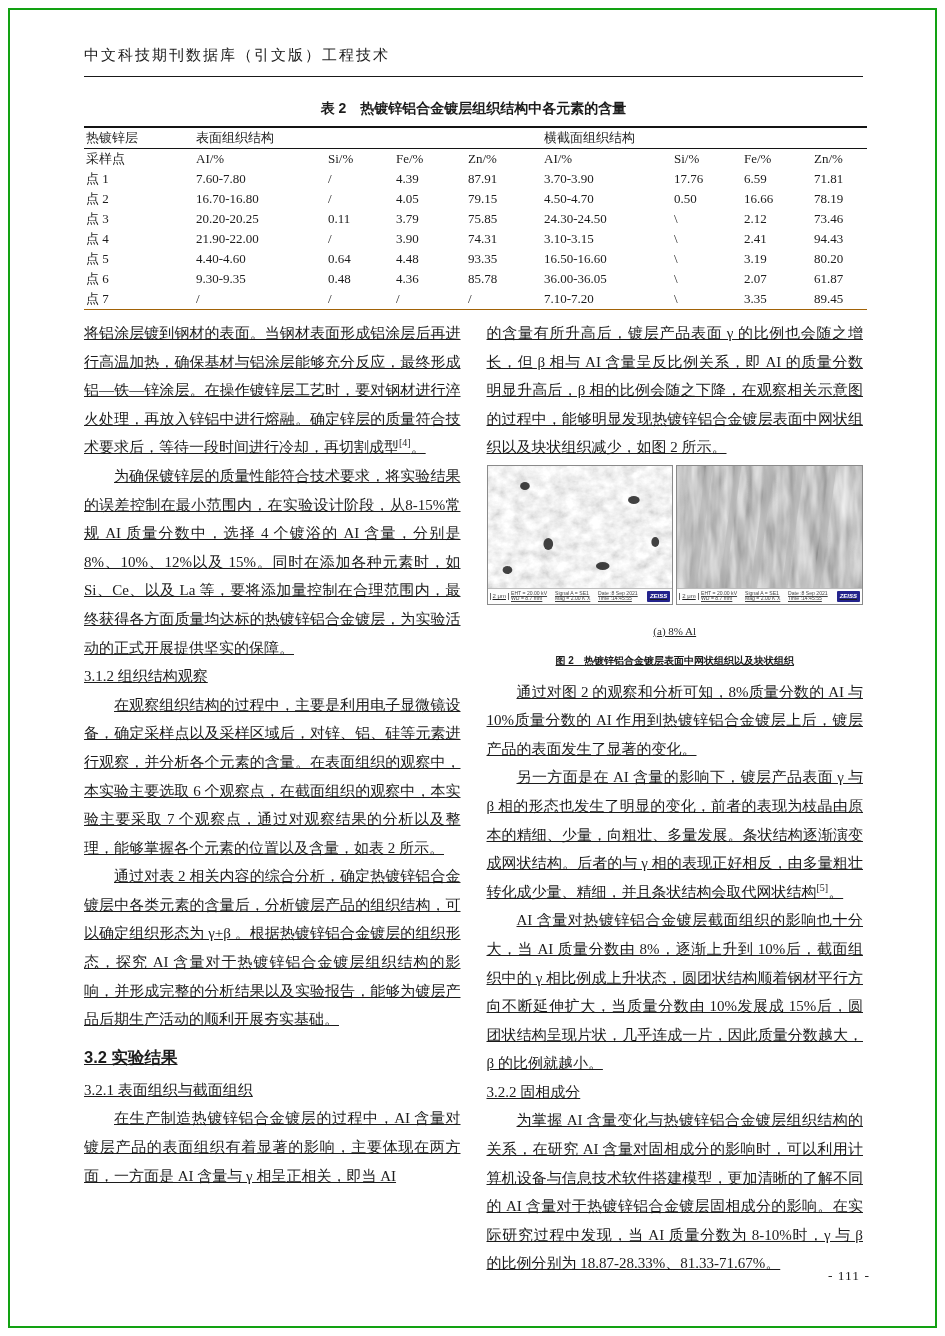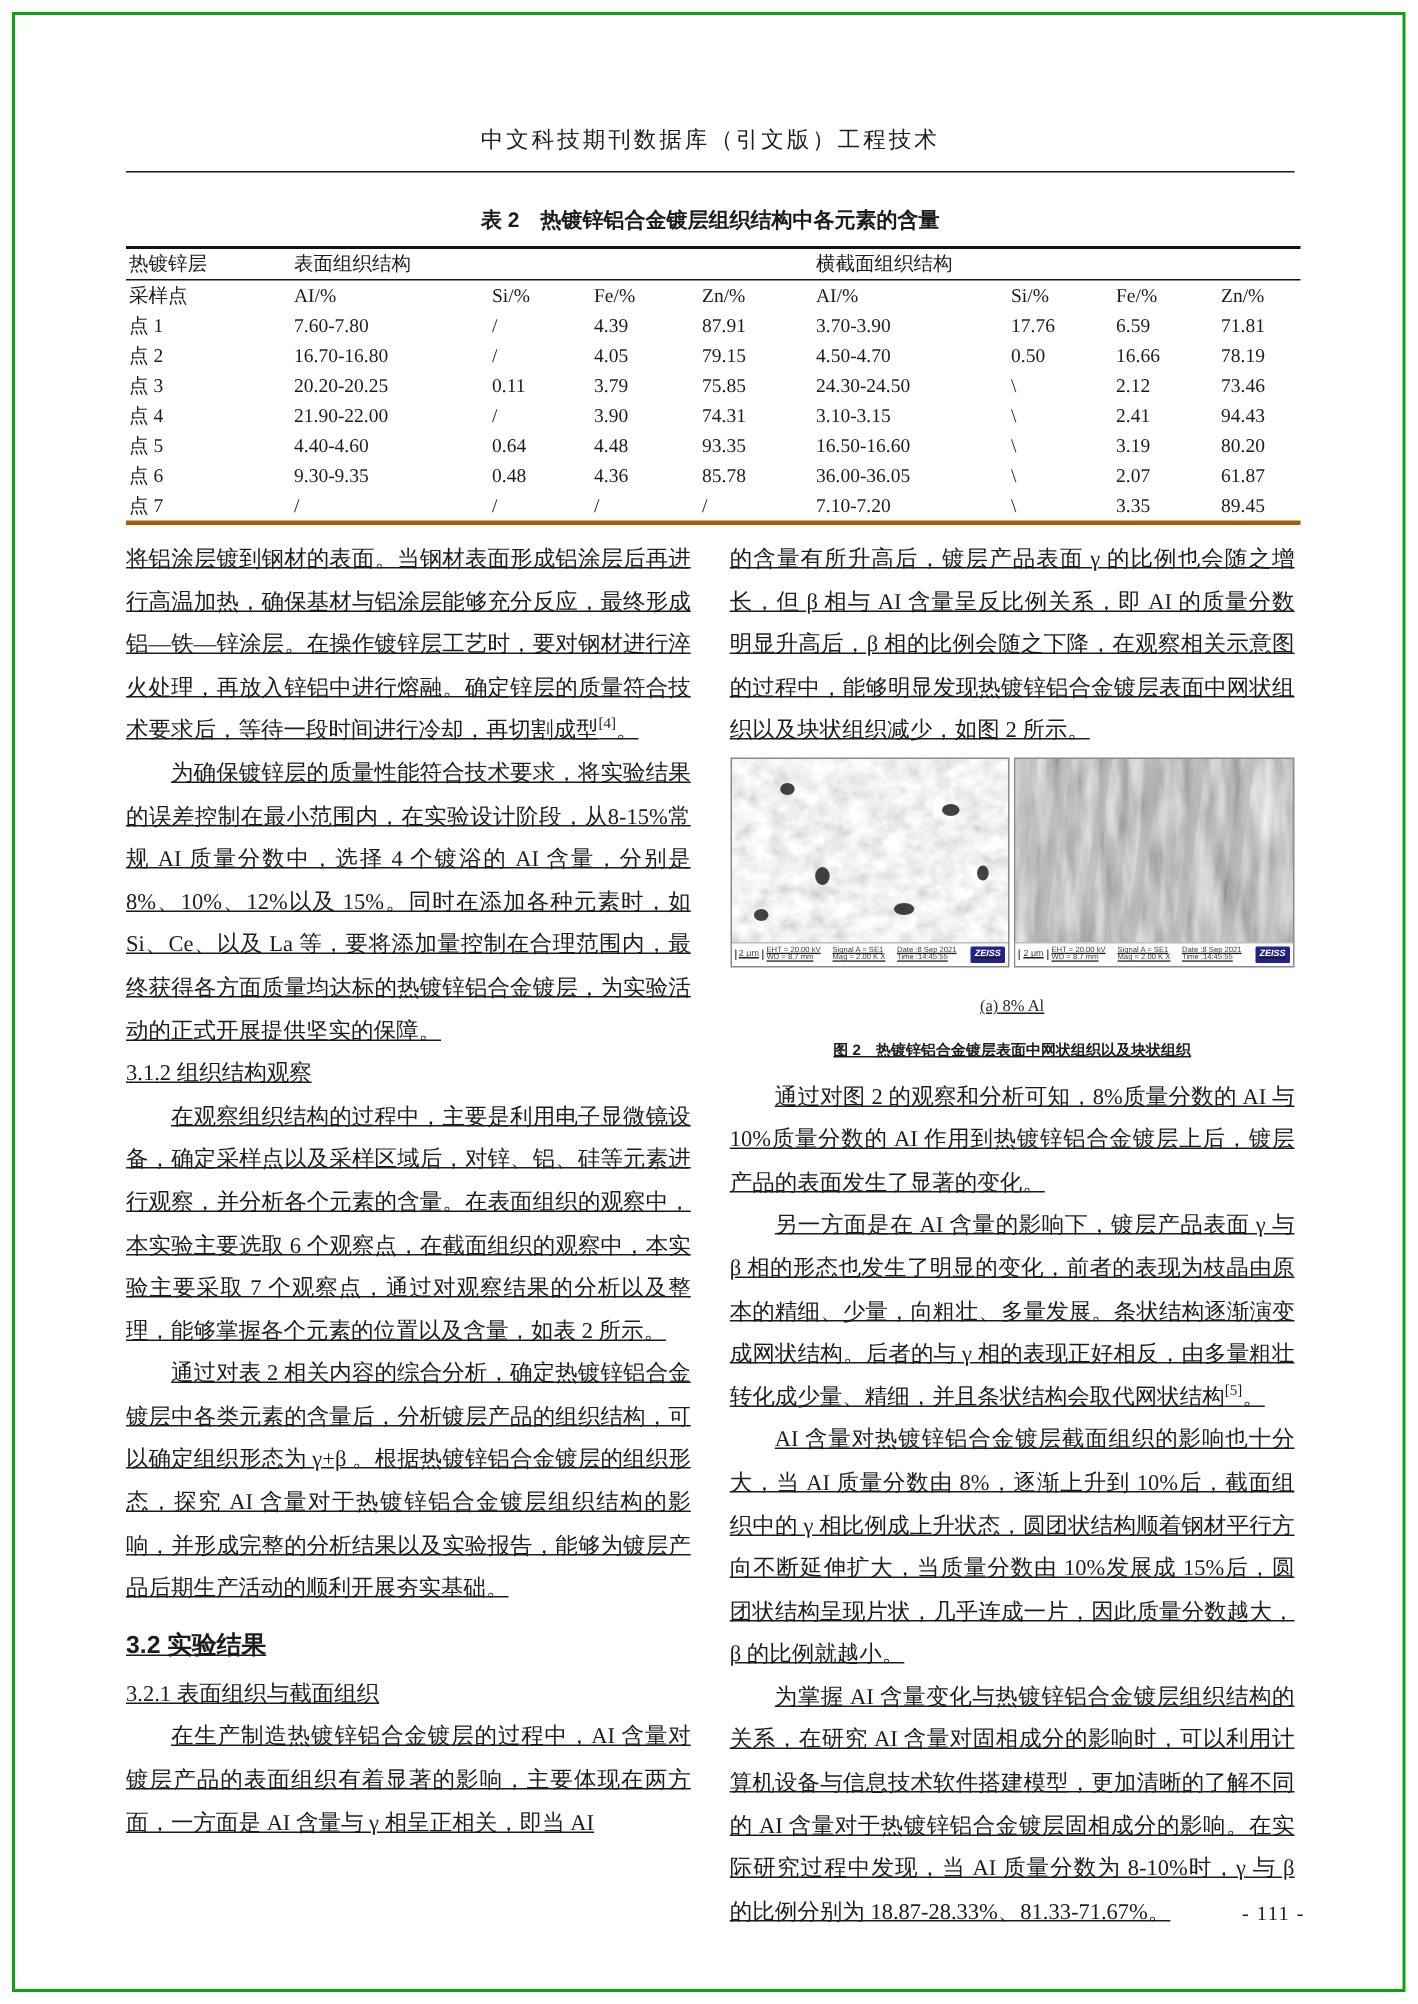--- a/index.html
+++ b/index.html
@@ -2,25 +2,25 @@
 <html style="--frame: #12a112; --zeiss_blue: #23238c;"><head>
 <meta charset="utf-8">
 <style>
   html,body{margin:0;padding:0;}
   body{
     width:945px;height:1336px;position:relative;background:#ffffff;overflow:hidden;
     font-family:"Liberation Serif","DejaVu Serif",serif;color:#1c1c1c;
   }
   .page-frame{position:absolute;inset:8px;border:2px solid var(--frame,#12a112);pointer-events:none;z-index:5;}
   .page{position:absolute;inset:0;padding:0 82px 0 84px;box-sizing:border-box;}
-  .journal-header{margin-top:84px;text-align:center;font-size:15px;letter-spacing:2px;}
+  .journal-header{margin-top:46px;text-align:left;font-size:15px;letter-spacing:2px;}
   .header-rule{border:0;border-top:1.5px solid #191919;margin:11px 0 0 0;}
   .table-title{margin-top:23px;text-align:center;font-family:"Liberation Sans","DejaVu Sans",sans-serif;font-weight:bold;font-size:14px;}
   table.elements{width:100%;border-collapse:collapse;margin-top:8px;
-    border-top:2px solid #141414;border-bottom:3px solid #a16207;
+    border-top:2px solid #141414;border-bottom:1px solid #a16207;
     font-size:13px;table-layout:fixed;}
   table.elements td{padding:1px 2px;height:17.5px;white-space:nowrap;overflow:hidden;text-align:left;vertical-align:middle;}
   tr.group-row td{border-bottom:1px solid #141414;}
   .columns{display:flex;gap:26px;margin-top:9px;text-decoration:underline;}
   .col{flex:1 1 0;font-size:15px;line-height:28.6px;text-align:justify;}
   .col p{margin:0;text-indent:2em;}
   .col p.cont{text-indent:0;}
   .col .subhead{margin:0;line-height:28.6px;}
   .col .h-major{font-family:"Liberation Sans","DejaVu Sans",sans-serif;font-weight:bold;font-size:16.5px;line-height:30px;margin:8px 0 4px 0;}
   sup.ref{font-size:10px;line-height:0;}
@@ -263,19 +263,20 @@
         </div>
         <div class="sub-captions">
           <span>(a) 8% Al</span>
         </div>
         <div class="figure-caption">图 2　热镀锌铝合金镀层表面中网状组织以及块状组织</div>
       </div>
 
       <p>通过对图 2 的观察和分析可知，8%质量分数的 AI 与 10%质量分数的 AI 作用到热镀锌铝合金镀层上后，镀层产品的表面发生了显著的变化。</p>
       <p><span>另一方面是在 AI 含量的影响下，镀层产品表面 γ 与 β 相的形态也发生了明显的变化，前者的表现为枝晶由原本的精细、少量，向粗壮、多量发展。条状结构逐渐演变成网状结构。后者的与 γ 相的表现正好相反，由多量粗壮转化成少量、精细，并且条状结构会取代网状结构</span><sup class="ref">[5]</sup><span>。</span></p>
       <p>AI 含量对热镀锌铝合金镀层截面组织的影响也十分大，当 AI 质量分数由 8%，逐渐上升到 10%后，截面组织中的 γ 相比例成上升状态，圆团状结构顺着钢材平行方向不断延伸扩大，当质量分数由 10%发展成 15%后，圆团状结构呈现片状，几乎连成一片，因此质量分数越大，β 的比例就越小。</p>
+      <div class="subhead">3.2.2 固相成分</div>
       <p>为掌握 AI 含量变化与热镀锌铝合金镀层组织结构的关系，在研究 AI 含量对固相成分的影响时，可以利用计算机设备与信息技术软件搭建模型，更加清晰的了解不同的 AI 含量对于热镀锌铝合金镀层固相成分的影响。在实际研究过程中发现，当 AI 质量分数为 8-10%时，γ 与 β 的比例分别为 18.87-28.33%、81.33-71.67%。</p>
     </div>
 
   </div>
 
   <div class="page-number">- 111 -</div>
 </div>
 
 </body></html>

